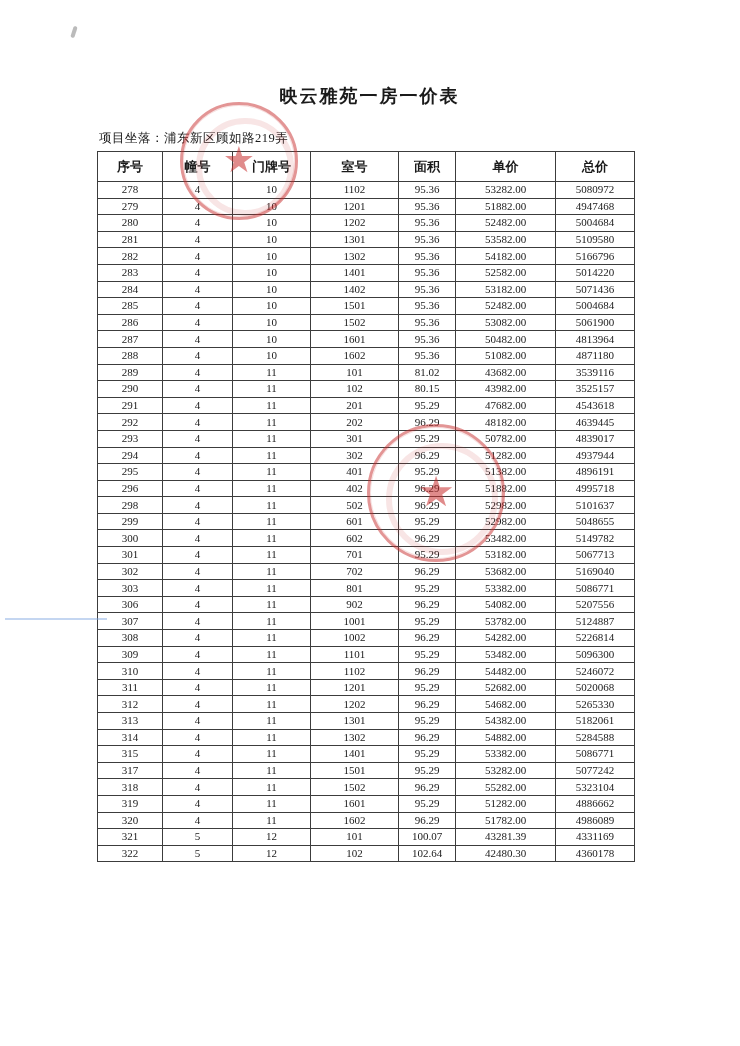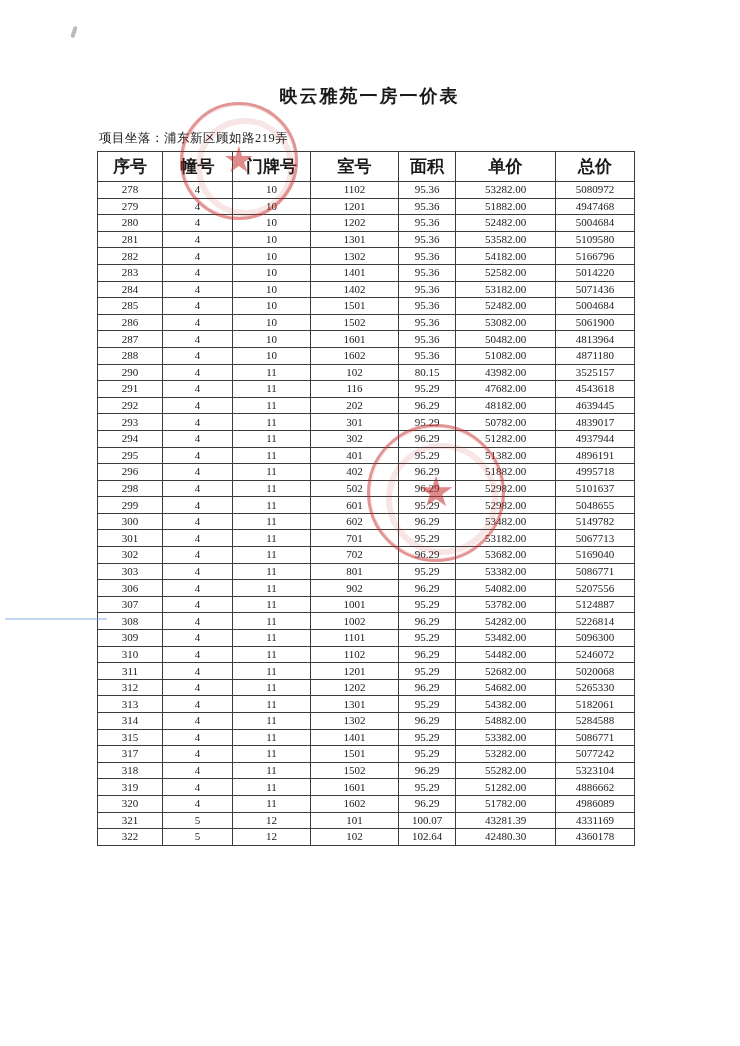--- a/index.html
+++ b/index.html
@@ -23,21 +23,21 @@
     position:absolute; top:151px; left:97px;
     width:537px; border-collapse:collapse; table-layout:fixed;
     background:transparent;
   }
   .price-table th, .price-table td {
     border:1px solid #3c3c3c;
     text-align:center; vertical-align:middle;
     padding:0; overflow:hidden; white-space:nowrap;
   }
   .price-table th {
-    height:29px; font-size:17px; font-weight:bold;margin-top:48px;
+    height:29px; font-size:13px; font-weight:bold;margin-top:48px;
   }
   .price-table td {
     height:15.6px; font-size:11px; line-height:1;
   }
   
   .seal {
     position:absolute; border-radius:50%;
     border:3px solid rgba(199,44,44,0.50);
     box-shadow:inset 0 0 0 1px rgba(199,44,44,0.15);
     pointer-events:none; z-index:5;
@@ -194,33 +194,42 @@
         <tr>
           <td>288</td>
           <td>4</td>
           <td>10</td>
           <td>1602</td>
           <td>95.36</td>
           <td>51082.00</td>
           <td>4871180</td>
         </tr>
         <tr>
+          <td>289</td>
+          <td>4</td>
+          <td>11</td>
+          <td>101</td>
+          <td>81.02</td>
+          <td>43682.00</td>
+          <td>3539116</td>
+        </tr>
+        <tr>
           <td>290</td>
           <td>4</td>
           <td>11</td>
           <td>102</td>
           <td>80.15</td>
           <td>43982.00</td>
           <td>3525157</td>
         </tr>
         <tr>
           <td>291</td>
           <td>4</td>
           <td>11</td>
-          <td>116</td>
+          <td>201</td>
           <td>95.29</td>
           <td>47682.00</td>
           <td>4543618</td>
         </tr>
         <tr>
           <td>292</td>
           <td>4</td>
           <td>11</td>
           <td>202</td>
           <td>96.29</td>

